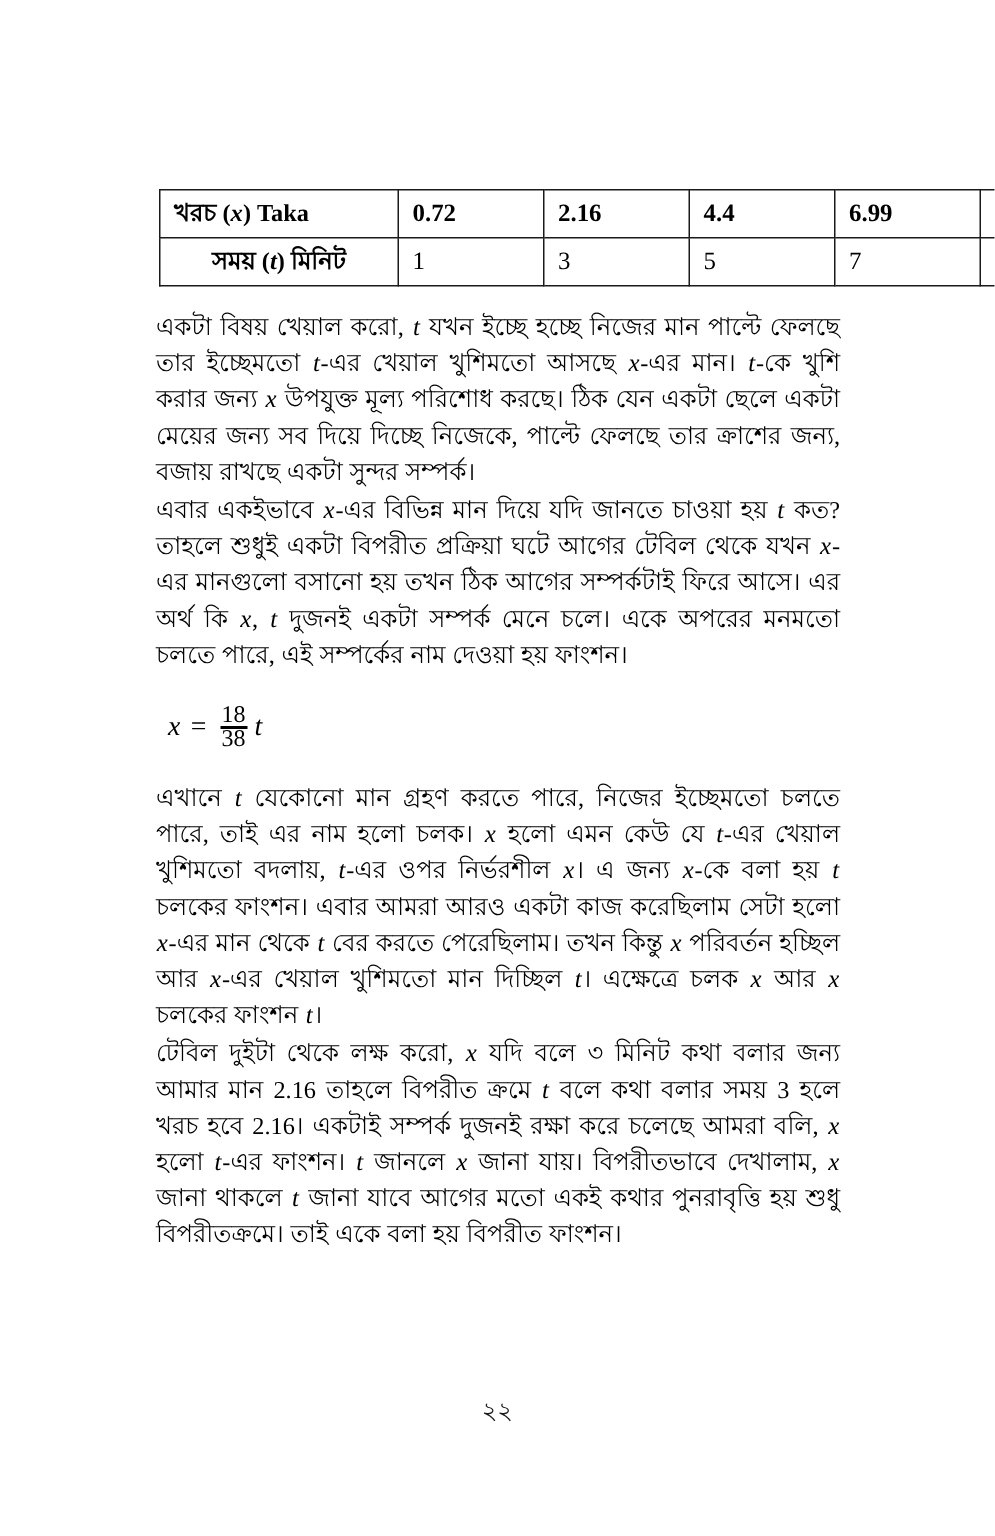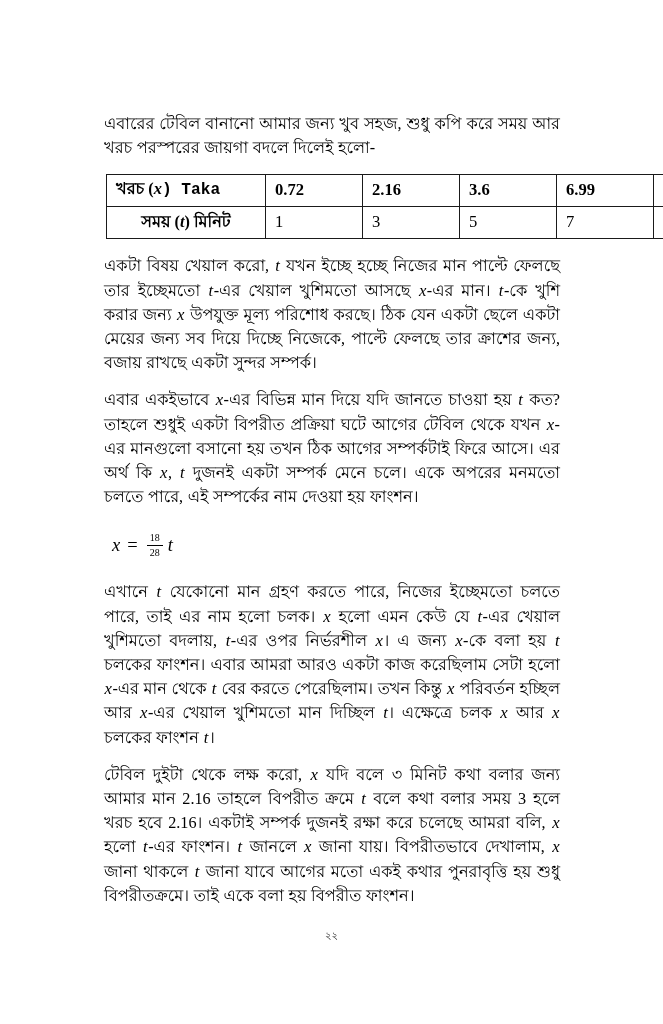--- a/index.html
+++ b/index.html
@@ -35,21 +35,21 @@
     margin: 0 0 0 0;
     font-size: 16.2px;
     line-height: 24.2px;
     text-align: justify;
     text-justify: inter-word;
     word-spacing: 0.5px;
     letter-spacing: 0px;
     font-family: "Liberation Serif", "DejaVu Serif", serif;
   }
   p.para + p.para {
-    margin-top: 13px;
+    margin-top: 1px;
   }
 
   .para .mathvar {
     font-family: "Liberation Serif", "DejaVu Serif", serif;
     font-style: italic;
     font-size: 16.6px;
     padding: 0 0.5px;
   }
   .para .num {
     font-family: "Liberation Serif", "DejaVu Serif", serif;
@@ -93,21 +93,21 @@
     font-size: 16.6px;
   }
   table.data-table td.val { width: 78px; }
 
   .rowlabel .mathvar {
     font-style: italic;
     font-weight: bold;
     font-size: 16.4px;
   }
   .rowlabel .latin {
-    font-family: Liberation Mono, monospace;
+    font-family: Liberation Serif, serif;
     font-weight: bold;
     text-align: right;
   }
 
   
   .equation {
     margin: 19px 0 18px 8px;
     font-size: 18px;
     line-height: 1;
     display: flex;
@@ -130,21 +130,21 @@
     flex-direction: column;
     align-items: center;
     justify-content: center;
     vertical-align: middle;
     margin: 0 2px;
     position: relative;
     top: 0px;
   }
   .frac .numer,
   .frac .denom {
-    font-size: 10px;
+    font-size: 16px;
     line-height: 12px;
     font-family: "Liberation Serif", "DejaVu Serif", serif;
     font-style: normal;
     padding: 0 1px;
   }
   .frac .bar {
     width: 100%;
     min-width: 16px;
     height: 1.2px;
     background: #000;
@@ -157,44 +157,43 @@
     margin-left: 3px;
   }
 
   
   .page-number {
     position: absolute;
     left: 0;
     right: 0;
     top: 928px;
     text-align: center;
-    font-size: 10px;
+    font-size: 16px;
     font-family: "Liberation Serif", "DejaVu Serif", serif;
     color: #1a1a1a;
   }
 </style>
 </head>
 <body>
 
 <div class="page">
 
   <div class="content">
 
-    <p class="para">এবারের টেবিল বানানো আমার জন্য খুব সহজ, শুধু কপি করে সময় আর খরচ পরস্পরের জায়গা বদলে দিলেই হলো-</p>
 
     <div class="tbl-wrap">
       <table class="data-table">
         <tbody>
           <tr class="row-x">
             <td class="rowlabel">
               <span>খরচ (</span><span class="mathvar">x</span><span class="latin">) Taka</span>
             </td>
             <td class="val">0.72</td>
             <td class="val">2.16</td>
-            <td class="val">3.6</td>
+            <td class="val">4.4</td>
             <td class="val">6.99</td>
             <td class="val">6.48</td>
           </tr>
           <tr class="row-t">
             <td class="rowlabel">
               <span>সময় (</span><span class="mathvar">t</span><span>) মিনিট</span>
             </td>
             <td class="val">1</td>
             <td class="val">3</td>
             <td class="val">5</td>
@@ -207,21 +206,21 @@
 
     <p class="para">একটা বিষয় খেয়াল করো, <span class="mathvar">t</span> যখন ইচ্ছে হচ্ছে নিজের মান পাল্টে ফেলছে তার ইচ্ছেমতো <span class="mathvar">t</span>-এর খেয়াল খুশিমতো আসছে <span class="mathvar">x</span>-এর মান। <span class="mathvar">t</span>-কে খুশি করার জন্য <span class="mathvar">x</span> উপযুক্ত মূল্য পরিশোধ করছে। ঠিক যেন একটা ছেলে একটা মেয়ের জন্য সব দিয়ে দিচ্ছে নিজেকে, পাল্টে ফেলছে তার ক্রাশের জন্য, বজায় রাখছে একটা সুন্দর সম্পর্ক।</p>
     <p class="para">এবার একইভাবে <span class="mathvar">x</span>-এর বিভিন্ন মান দিয়ে যদি জানতে চাওয়া হয় <span class="mathvar">t</span> কত? তাহলে শুধুই একটা বিপরীত প্রক্রিয়া ঘটে আগের টেবিল থেকে যখন <span class="mathvar">x</span>-এর মানগুলো বসানো হয় তখন ঠিক আগের সম্পর্কটাই ফিরে আসে। এর অর্থ কি <span class="mathvar">x</span>, <span class="mathvar">t</span> দুজনই একটা সম্পর্ক মেনে চলে। একে অপরের মনমতো চলতে পারে, এই সম্পর্কের নাম দেওয়া হয় ফাংশন।</p>
 
     <div class="equation">
       <span class="eq-var">x</span>
       <span class="eq-op">=</span>
       <span class="frac">
         <span class="numer">18</span>
         <span class="bar"></span>
-        <span class="denom">28</span>
+        <span class="denom">38</span>
       </span>
       <span class="eq-t">t</span>
     </div>
 
     <p class="para">এখানে <span class="mathvar">t</span> যেকোনো মান গ্রহণ করতে পারে, নিজের ইচ্ছেমতো চলতে পারে, তাই এর নাম হলো চলক। <span class="mathvar">x</span> হলো এমন কেউ যে <span class="mathvar">t</span>-এর খেয়াল খুশিমতো বদলায়, <span class="mathvar">t</span>-এর ওপর নির্ভরশীল <span class="mathvar">x</span>। এ জন্য <span class="mathvar">x</span>-কে বলা হয় <span class="mathvar">t</span> চলকের ফাংশন। এবার আমরা আরও একটা কাজ করেছিলাম সেটা হলো <span class="mathvar">x</span>-এর মান থেকে <span class="mathvar">t</span> বের করতে পেরেছিলাম। তখন কিন্তু <span class="mathvar">x</span> পরিবর্তন হচ্ছিল আর <span class="mathvar">x</span>-এর খেয়াল খুশিমতো মান দিচ্ছিল <span class="mathvar">t</span>। এক্ষেত্রে চলক <span class="mathvar">x</span> আর <span class="mathvar">x</span> চলকের ফাংশন <span class="mathvar">t</span>।</p>
     <p class="para">টেবিল দুইটা থেকে লক্ষ করো, <span class="mathvar">x</span> যদি বলে ৩ মিনিট কথা বলার জন্য আমার মান <span class="num">2.16</span> তাহলে বিপরীত ক্রমে <span class="mathvar">t</span> বলে কথা বলার সময় <span class="num">3</span> হলে খরচ হবে <span class="num">2.16</span>। একটাই সম্পর্ক দুজনই রক্ষা করে চলেছে আমরা বলি, <span class="mathvar">x</span> হলো <span class="mathvar">t</span>-এর ফাংশন। <span class="mathvar">t</span> জানলে <span class="mathvar">x</span> জানা যায়। বিপরীতভাবে দেখালাম, <span class="mathvar">x</span> জানা থাকলে <span class="mathvar">t</span> জানা যাবে আগের মতো একই কথার পুনরাবৃত্তি হয় শুধু বিপরীতক্রমে। তাই একে বলা হয় বিপরীত ফাংশন।</p>
 
   </div>
 
   <div class="page-number">২২</div>

